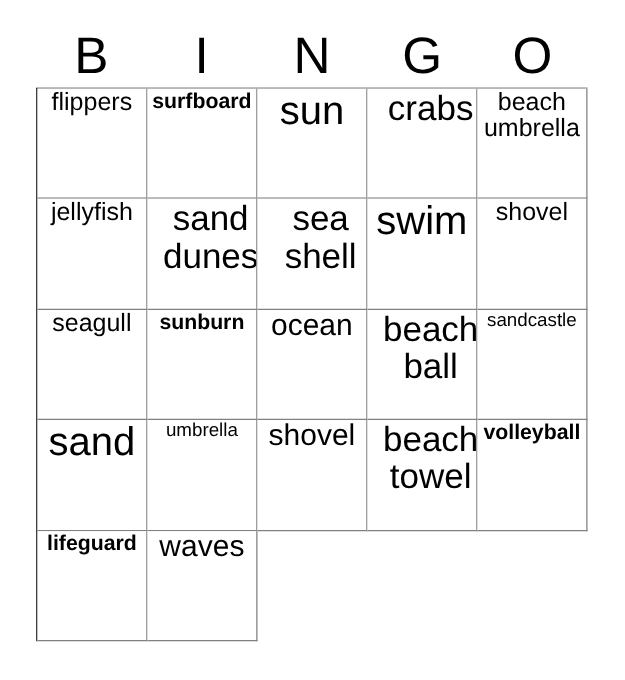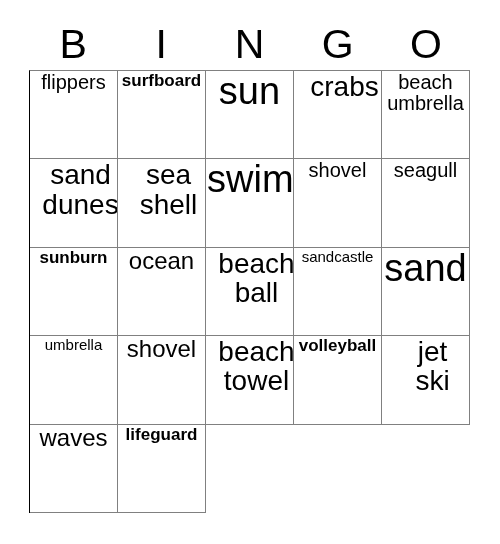--- a/index.html
+++ b/index.html
@@ -80,21 +80,21 @@
     word-break: normal;
     color: #000000;
   }
 
   
   .fs-xs  { font-size: 15px; }
   .fs-s   { font-size: 17px; font-weight: bold; }
   .fs-m   { font-size: 20px; }
   .fs-l   { font-size: 24px; }
   .fs-xl  { font-size: 28px; margin-left: 14px; }
-  .fs-xxl { font-size: 38px; }
+  .fs-xxl { font-size: 32px; }
 </style>
 </head>
 <body>
 
 <div class="card">
 
   <div class="header-row">
     <div class="header-cell">B</div>
     <div class="header-cell">I</div>
     <div class="header-cell">N</div>
@@ -111,20 +111,23 @@
       </div>
       <div class="cell">
         <span class="cell-text fs-xxl">sun</span>
       </div>
       <div class="cell">
         <span class="cell-text fs-xl">crabs</span>
       </div>
       <div class="cell">
         <span class="cell-text fs-m">beach
 umbrella</span>
+      </div>
+      <div class="cell">
+        <span class="cell-text fs-m">jellyfish</span>
       </div>
       <div class="cell">
         <span class="cell-text fs-xl">sand
 dunes</span>
       </div>
       <div class="cell">
         <span class="cell-text fs-xl">sea
 shell</span>
       </div>
       <div class="cell">
@@ -159,24 +162,20 @@
         <span class="cell-text fs-l">shovel</span>
       </div>
       <div class="cell">
         <span class="cell-text fs-xl">beach
 towel</span>
       </div>
       <div class="cell">
         <span class="cell-text fs-s">volleyball</span>
       </div>
       <div class="cell">
-        <span class="cell-text fs-xl">jet
-ski</span>
+        <span class="cell-text fs-s">lifeguard</span>
       </div>
       <div class="cell">
         <span class="cell-text fs-l">waves</span>
-      </div>
-      <div class="cell">
-        <span class="cell-text fs-s">lifeguard</span>
       </div>
     </div>
 
 </div>
 
 </body></html>

